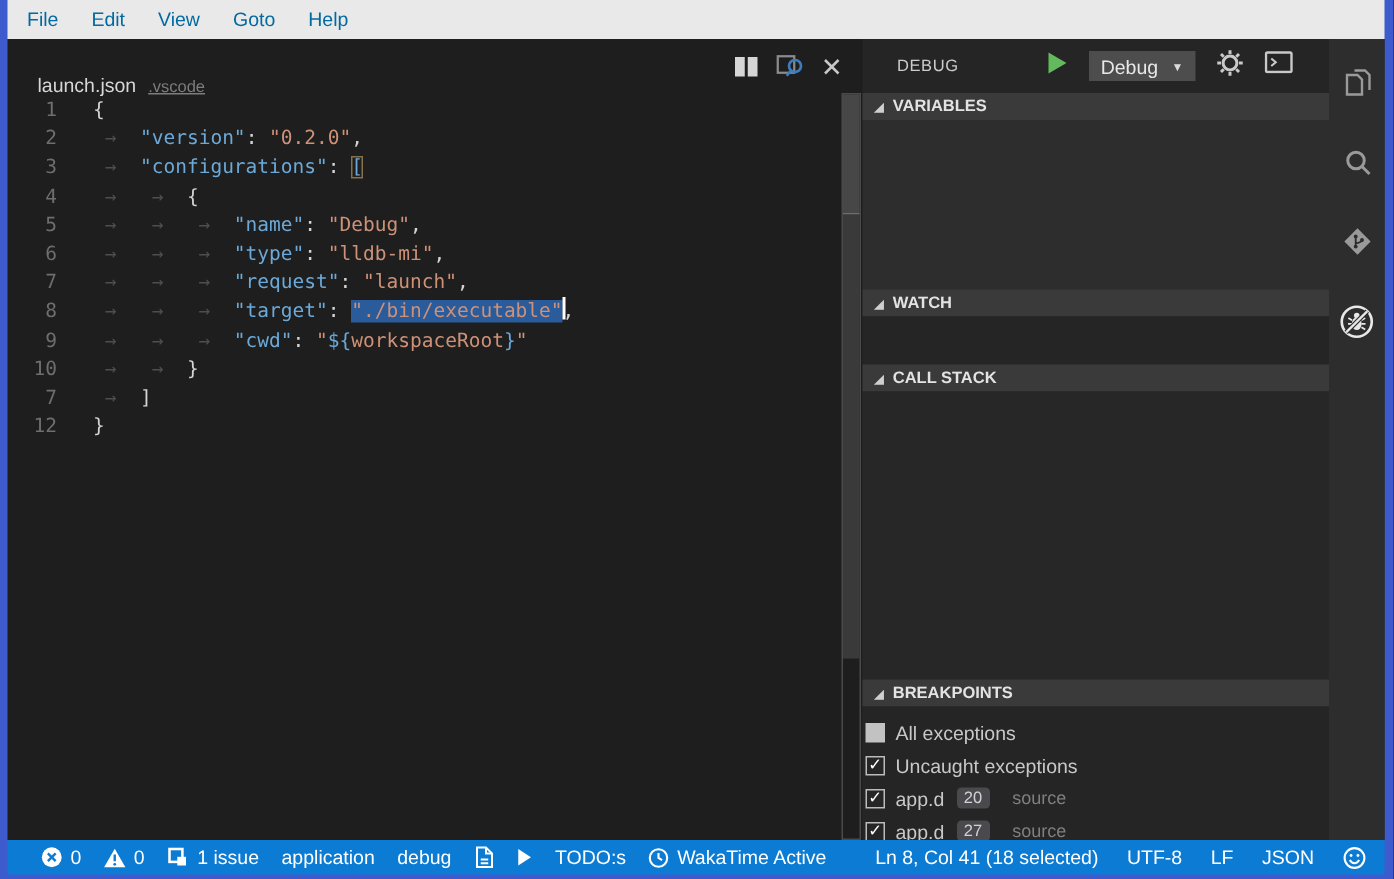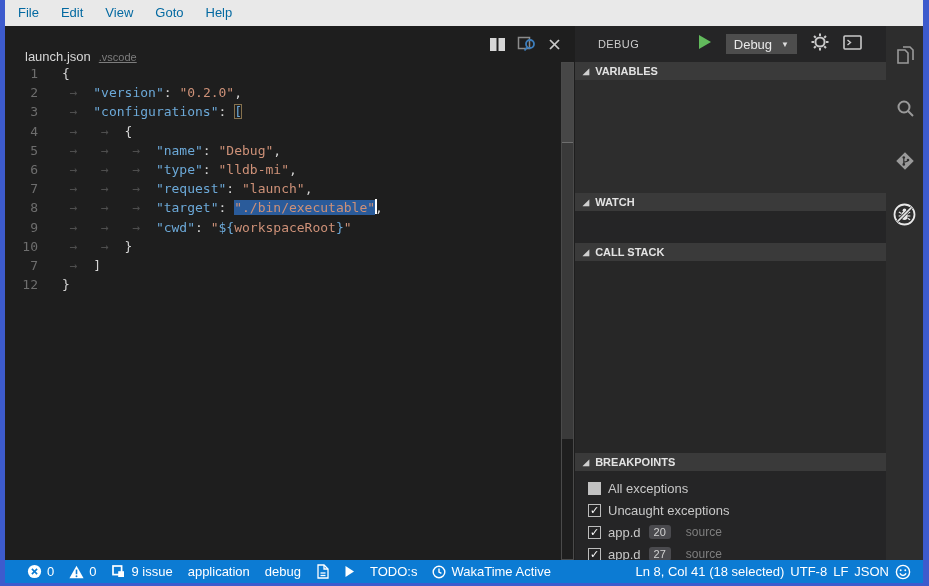--- a/index.html
+++ b/index.html
@@ -48,35 +48,35 @@
   .toolbar-actions { margin-left:auto; display:flex; align-items:center; gap:14px; }
   .config-dropdown { background:#4d4d4d; color:#e8e8e8; font-size:13px; height:20px; display:flex; align-items:center; gap:9px; padding:0 8px; cursor:default; }
   .caret-down { font-size:8px; color:#dcdcdc; }
   .section-header { height:18px; flex:none; background:#3a3a3a; display:flex; align-items:center; gap:6px; padding-left:8px; color:#e3e3e3; font-size:11px; font-weight:bold; }
   .twistie { font-size:8px; color:#cfcfcf; }
   .section-content { flex:none; }
   .sc-0 { height:113px; background:#2d2d2d; }
   .sc-1 { height:32px;  background:#252526; }
   .sc-2 { height:192px; background:#272727; }
   .sc-3 { flex:1; background:#252526; padding-top:6px; overflow:hidden; }
-  .bp-row { height:22px; display:flex; align-items:center; padding-left:13px; font-size:13px; color:#c8c8c8; }
+  .bp-row { height:22px; display:flex; align-items:center; padding-left:2px; font-size:13px; color:#c8c8c8; }
   .checkbox { width:13px; height:13px; flex:none; margin-right:7px; }
   .checkbox.unchecked { background:#c2c2c2; }
   .checkbox.checked { background:#252526; border:1px solid #bcbcbc; color:#fff; font-size:11px; line-height:11px; text-align:center; }
   .bp-badge { background:#4a4a4e; color:#d2d2d2; font-size:11px; padding:1px 5px; border-radius:3px; margin-left:8px; }
   .bp-detail { color:#7f7f7f; font-size:12px; margin-left:15px; }
 
   
   .activity-bar { width:37px; flex:none; background:#2d2d2d; display:flex; flex-direction:column; align-items:center; padding-top:16px; gap:27px; }
   .activity-icon { width:26px; height:26px; display:flex; align-items:center; justify-content:center; }
 
   
   .status-bar { height:23px; flex:none; background:#0c7bd3; display:flex; align-items:center; color:#fff; font-size:13px; padding:0 12px 0 22px; }
   .sb-group { display:flex; align-items:center; gap:15px; }
-  .sb-right { margin-left:auto; gap:6px; }
+  .sb-right { margin-left:auto; gap:19px; }
   .sb-item { display:flex; align-items:center; gap:5px; white-space:nowrap; }
   .sb-item svg { display:block; }
 </style>
 </head>
 <body>
 
 <div class="app">
 
   <div class="menu-bar">
       <div class="menu-item">File</div>
@@ -291,21 +291,21 @@
           </span>
           <span>0</span>
         </div>
         <div class="sb-item">
           <span>
             <svg width="15" height="15" viewBox="0 0 15 15" fill="none">
               <rect x="2" y="2" width="8.6" height="8.6" stroke="#fff" stroke-width="1.7"></rect>
               <rect x="7.2" y="7.2" width="5.8" height="5.8" fill="#fff"></rect>
             </svg>
           </span>
-          <span>9 issue</span>
+          <span>1 issue</span>
         </div>
         <div class="sb-item">
           <span>application</span>
         </div>
         <div class="sb-item">
           <span>debug</span>
         </div>
         <div class="sb-item">
           <span>
             <svg width="13" height="15" viewBox="0 0 13 15" fill="none" stroke="#fff" stroke-width="1.3">

